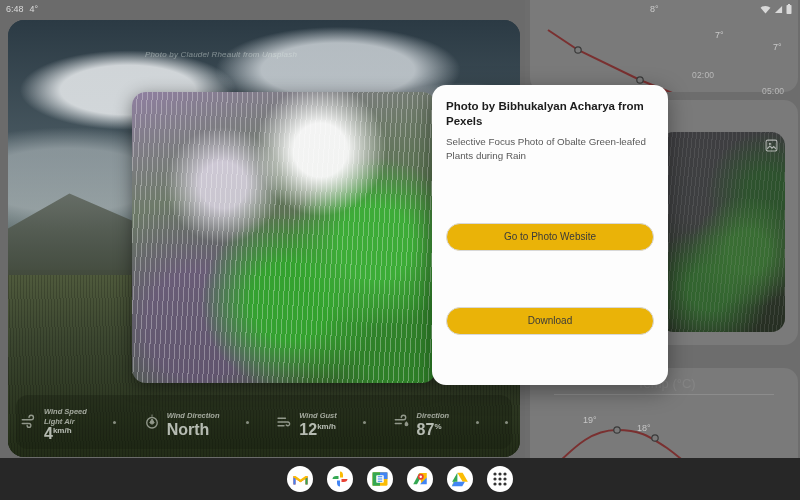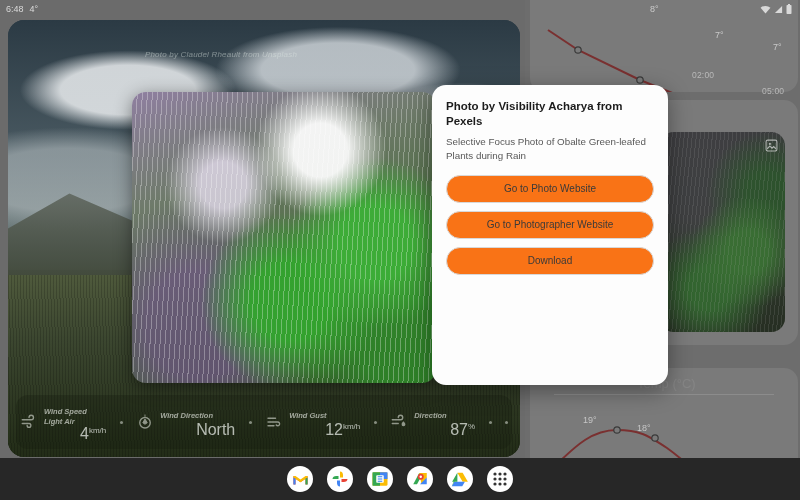--- a/index.html
+++ b/index.html
@@ -129,21 +129,21 @@
   .stat .txt { line-height:1.05; }
   .stat .lbl {
     font-size:7.5px; font-style:italic; font-weight:bold;
     color:rgba(240,244,238,.62); white-space:nowrap;
   }
   .stat .lbl2 {
     font-size:7.5px; font-style:italic; font-weight:bold;
     color:rgba(240,244,238,.62); white-space:nowrap; display:block;
   }
   .stat .val {
-    font-size:16px; color:rgba(240,244,238,.72); font-weight:400; white-space:nowrap;margin-left:36px;
+    font-size:16px; color:rgba(240,244,238,.72); font-weight:700; white-space:nowrap;
   }
   .stat .val sup { font-size:8px; vertical-align:super; }
   .sep { width:3px; height:3px; border-radius:50%; background:rgba(235,240,232,.5); flex:0 0 auto; }
 
   
   #preview {
     position:absolute; left:132px; top:92px; width:304px; height:291px;
     border-radius:14px; overflow:hidden; z-index:20;
     box-shadow:0 4px 18px rgba(0,0,0,.45);
     background:
@@ -169,22 +169,22 @@
   }
   #dlg-title {
     font-size:11.5px; font-weight:bold; color:#1c1c1c; line-height:1.32;
   }
   #dlg-desc {
     margin-top:6px; font-size:9.8px; color:#585858; line-height:1.36;
   }
   .dlg-btns { margin-top:13px; display:flex; flex-direction:column; gap:8px; }
   .dlg-btn {
     height:28px; border:1px solid #d8d8d8; border-radius:14px;
-    background:#f97316; display:flex; align-items:center; justify-content:center;
-    font-size:10px; color:#3a3a3a; cursor:pointer; font-family:inherit;
+    background:#eab308; display:flex; align-items:center; justify-content:center;
+    font-size:10px; color:#3a3a3a; cursor:pointer; font-family:inherit;margin-top:48px;
   }
 
   
   #taskbar {
     position:absolute; left:0; bottom:0; width:800px; height:42px;
     background:#272727; z-index:70;
     display:flex; align-items:center; justify-content:center; gap:14px;
   }
   .tb-icon {
     width:26px; height:26px; border-radius:50%; background:#fff;
@@ -324,25 +324,24 @@
 
     <span class="sep"></span>
   </div>
 </div>
 
 <div id="preview">
   <div class="rain2"></div>
 </div>
 
 <div id="dialog">
-  <div id="dlg-title">Photo by Visibility Acharya from Pexels</div>
+  <div id="dlg-title">Photo by Bibhukalyan Acharya from Pexels</div>
   <div id="dlg-desc">Selective Focus Photo of Obalte Green-leafed Plants during Rain</div>
   <div class="dlg-btns">
     <button class="dlg-btn">Go to Photo Website</button>
-    <button class="dlg-btn">Go to Photographer Website</button>
     <button class="dlg-btn">Download</button>
   </div>
 </div>
 
 <div id="statusbar">
   <div class="left">
     <span>6:48</span>
     <span>4°</span>
   </div>
   <div class="right">

